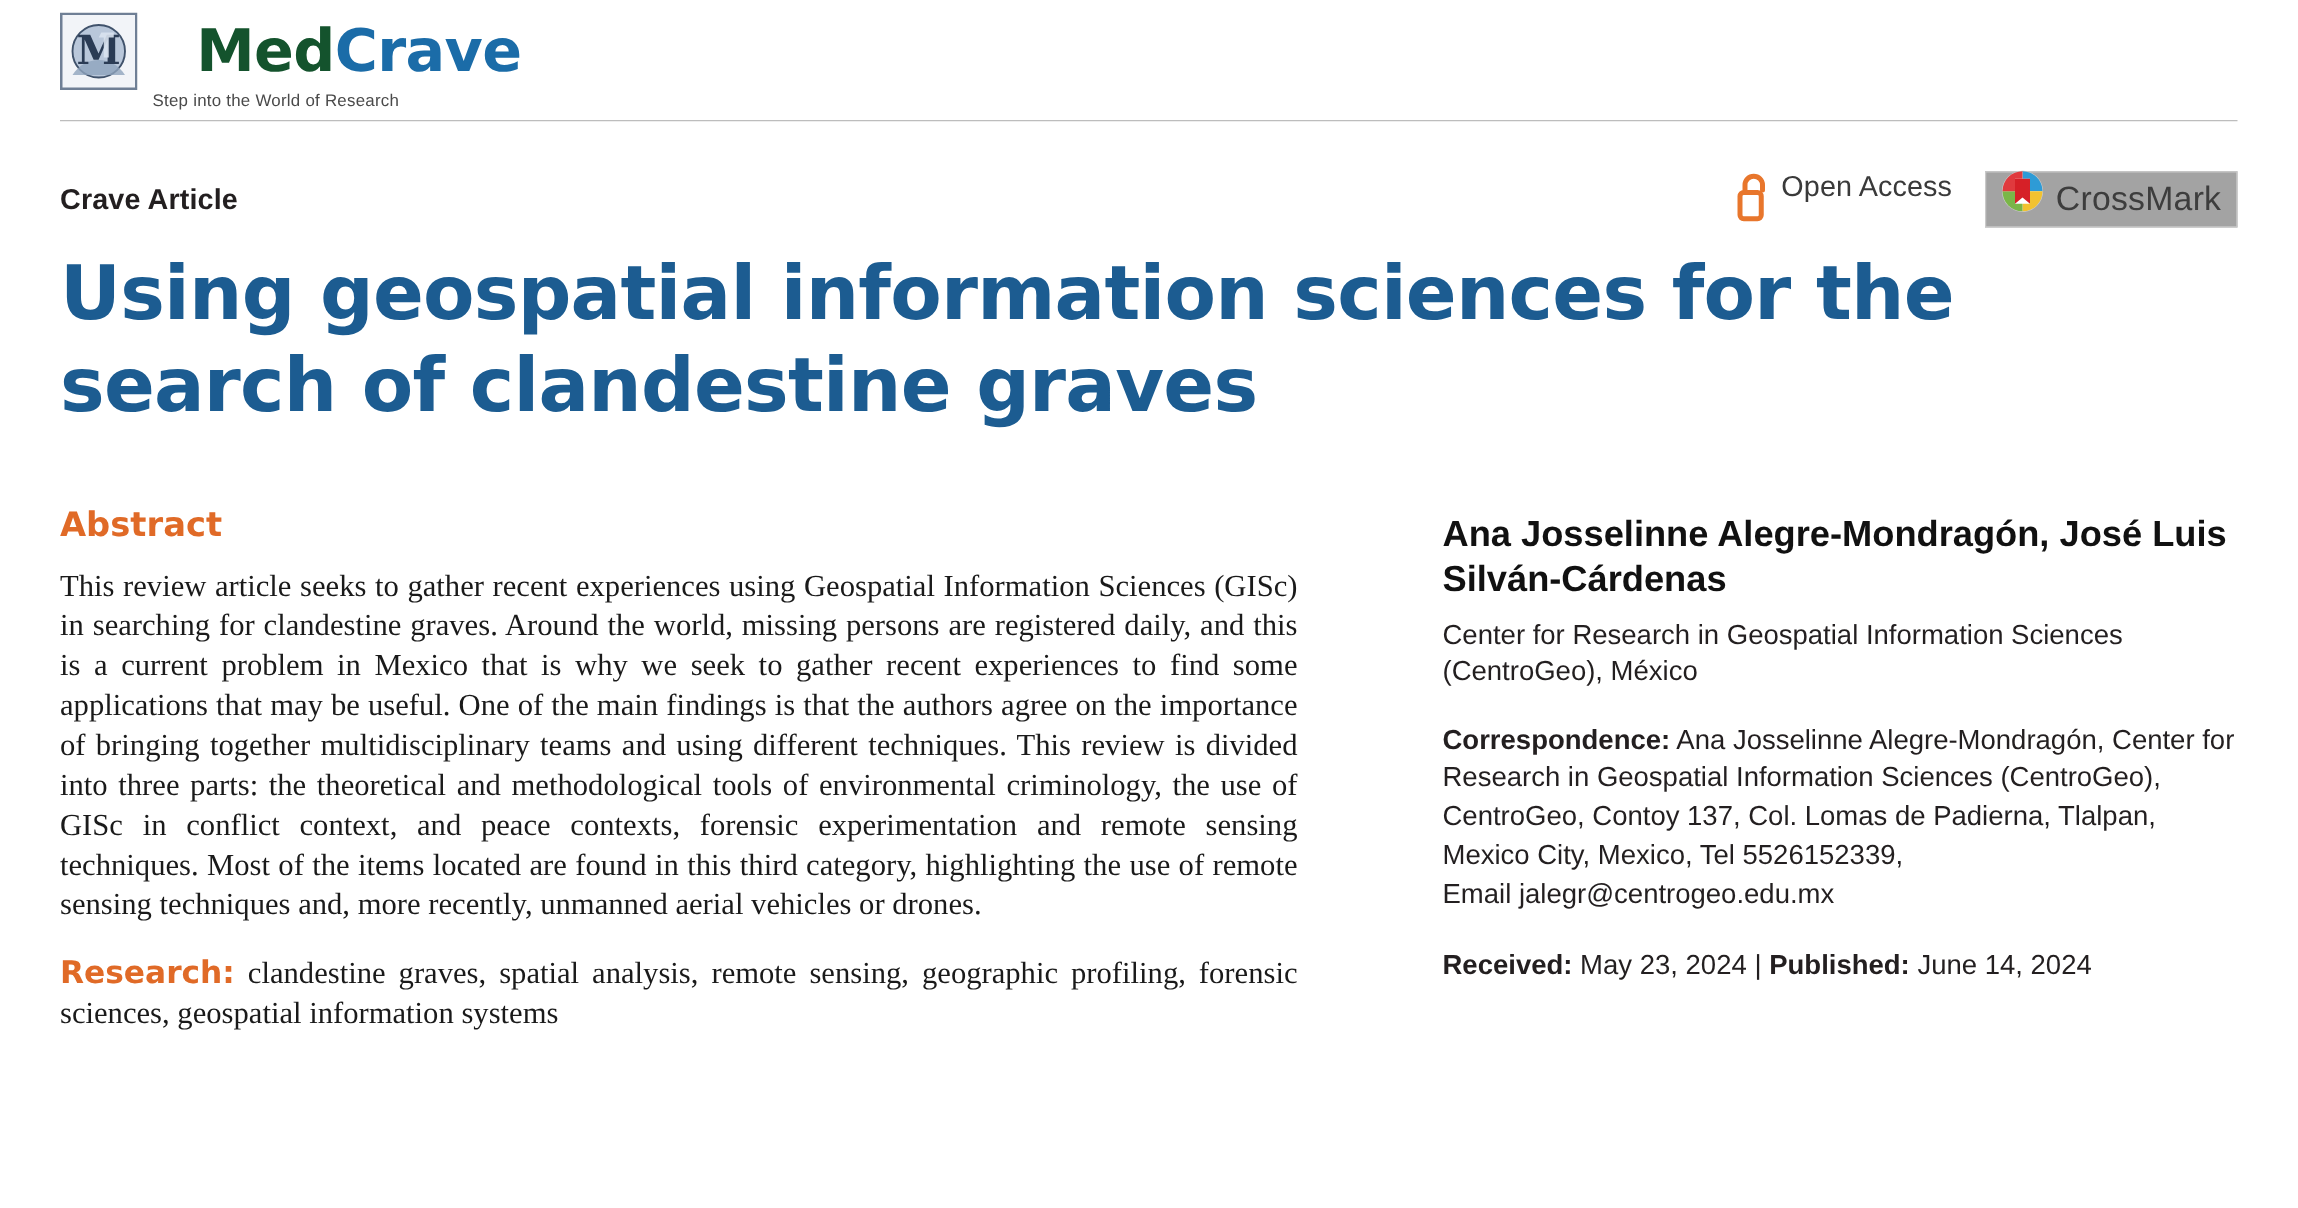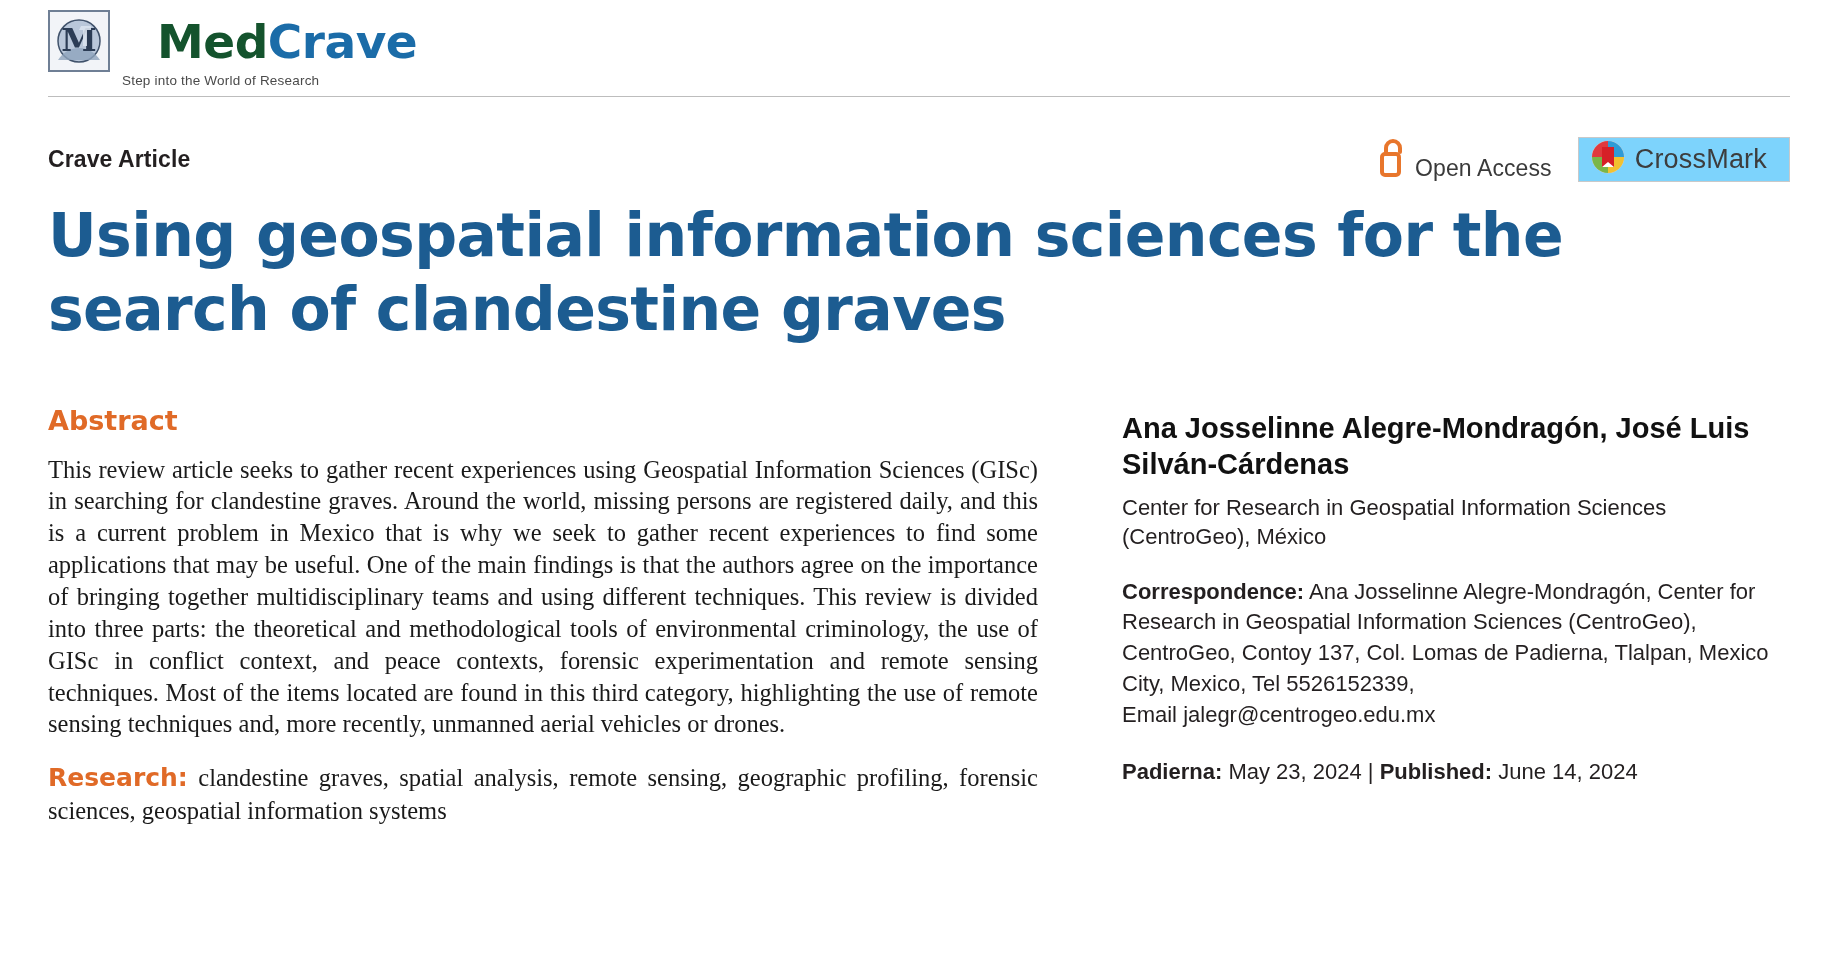--- a/index.html
+++ b/index.html
@@ -99,36 +99,36 @@
     color: #231f20;
     letter-spacing: 0.1px;
   }
   .badges {
     display: flex;
     align-items: center;
     gap: 26px;
   }
   .open-access {
     display: flex;
-    align-items: flex-end;
+    align-items: flex-start;
     gap: 6px;
   }
   .oa-icon { flex: 0 0 auto; }
   .oa-label {
     font-size: 23px;
     color: #3a3a3a;
     letter-spacing: 0.1px;
   }
   .crossmark {
     display: flex;
-    align-items: center;
+    align-items: flex-end;
     gap: 10px;
-    background: #7dd3fc;
+    background: #a3a3a3;
     border: 1px solid #c9c9c9;
-    padding: 6px 22px 6px 12px;
+    padding: 6px 12px 6px 12px;
     height: 45px;
     box-sizing: border-box;
   }
   .crossmark-label {
     font-size: 27px;
     color: #3d3d3d;
     letter-spacing: 0.2px;
   }
 
   
@@ -141,21 +141,21 @@
     color: #1c5c91;
     letter-spacing: -0.6px;
     max-width: 1740px;
   }
 
   
   .columns {
     display: flex;
     margin-top: 58px;
     padding: 0 8px;
-    gap: 84px;
+    gap: 116px;
   }
   .col-left {
     width: 990px;
     flex: 0 0 auto;
   }
   .col-right {
     flex: 1 1 auto;
     padding-top: 6px;
   }
 
@@ -293,21 +293,21 @@
     <div class="col-right">
       <div class="authors">Ana Josselinne Alegre-Mondragón, José Luis Silván-Cárdenas</div>
       <div class="affiliation">Center for Research in Geospatial Information Sciences (CentroGeo), México</div>
       <div class="correspondence">
         <b>Correspondence:</b>
         <span>Ana Josselinne Alegre-Mondragón, Center for Research in Geospatial Information Sciences (CentroGeo), CentroGeo, Contoy 137, Col. Lomas de Padierna, Tlalpan, Mexico City, Mexico, Tel 5526152339,</span><br>
         <span>Email</span>
         <span>jalegr@centrogeo.edu.mx</span>
       </div>
       <div class="dates">
-        <b>Padierna:</b>
+        <b>Received:</b>
         <span>May 23, 2024</span>
         <span>|</span>
         <b>Published:</b>
         <span>June 14, 2024</span>
       </div>
     </div>
 
   </div>
 </div>
 

